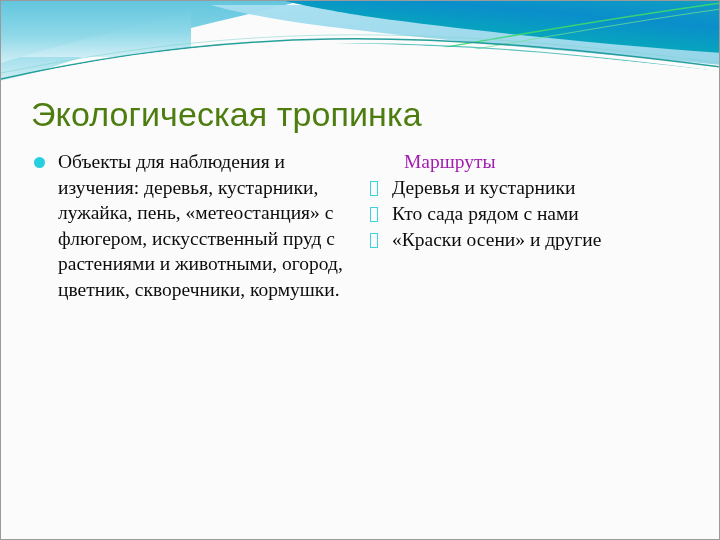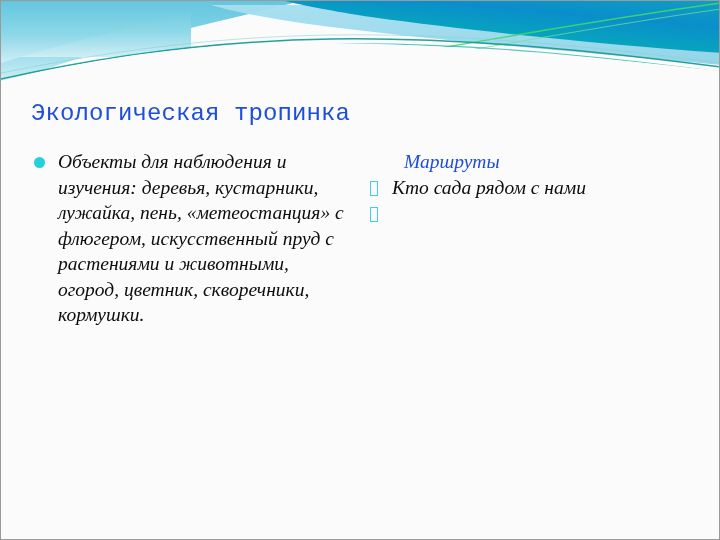--- a/index.html
+++ b/index.html
@@ -31,40 +31,39 @@
   .banner svg {
     display: block;
   }
 
   
   .title {
     position: absolute;
     left: 30px;
     top: 93px;
     width: 660px;
-    font-family: Liberation Mono, monospace;
-    font-size: 24px;
+    font-family: Liberation Sans, sans-serif;
+    font-size: 34px;
     line-height: 40px;
-    color: #1d4ed8;
+    color: #4d7c0f;
     letter-spacing: 0.1px;
     white-space: nowrap;
   }
 
   
   .body-area {
     position: absolute;
     left: 0;
     top: 148px;
     width: 720px;
     height: 330px;
   }
   .col {
     position: absolute;
     top: 0;
-    font-style: italic;
   }
   .col-left  { left: 28px;  width: 318px; }
   .col-right { left: 362px; width: 330px; }
 
   ul.blist {
     list-style: none;
     margin: 0;
     padding: 0;
   }
   ul.blist li {
@@ -85,21 +84,21 @@
     width: 11px;
     height: 11px;
     border-radius: 50%;
     background: #25cfdd;
   }
 
   
   .lead-line {
     font-size: 19.5px;
     line-height: 25.5px;
-    color: #1d4ed8;
+    color: #a21caf;
     padding-left: 41px;
     margin: 0 0 0 0;
   }
   .col-right ul.blist li {
     font-size: 19.5px;
     line-height: 26px;
   }
   .bullet-box {
     position: absolute;
     left: 7px;
@@ -175,25 +174,27 @@
           <span>Объекты для наблюдения и изучения: деревья, кустарники, лужайка, пень, «метеостанция» с флюгером, искусственный пруд с растениями и животными, огород, цветник, скворечники, кормушки.</span>
         </li>
       </ul>
     </div>
 
     <div class="col col-right">
       <p class="lead-line"> Маршруты</p>
       <ul class="blist">
         <li>
           <span class="bullet-box"></span>
+          <span>Деревья и кустарники</span>
         </li>
         <li>
           <span class="bullet-box"></span>
           <span>Кто сада рядом с нами</span>
         </li>
         <li>
           <span class="bullet-box"></span>
+          <span>«Краски осени» и другие</span>
         </li>
       </ul>
     </div>
 
   </div>
 </div>
 
 </body></html>

